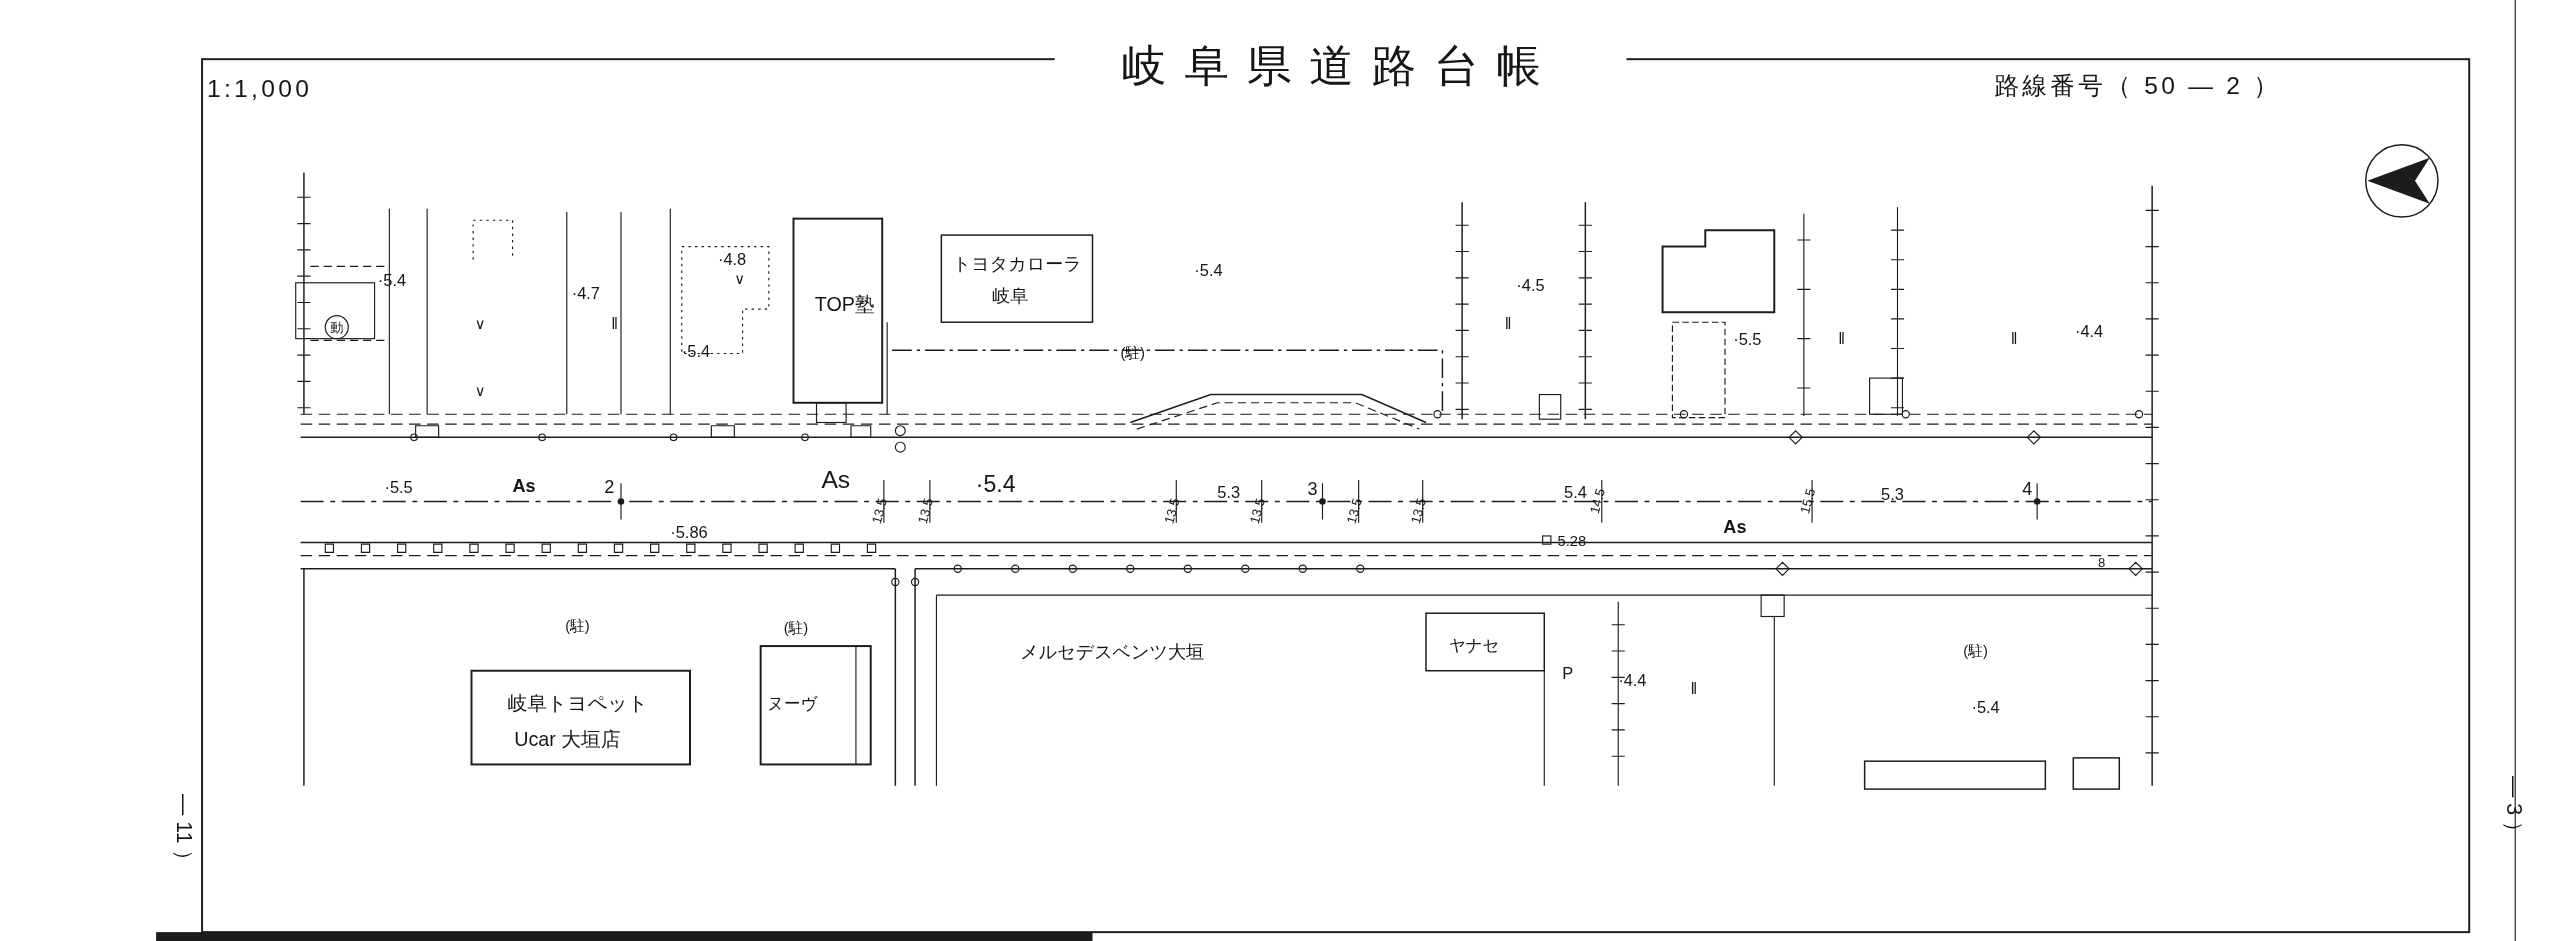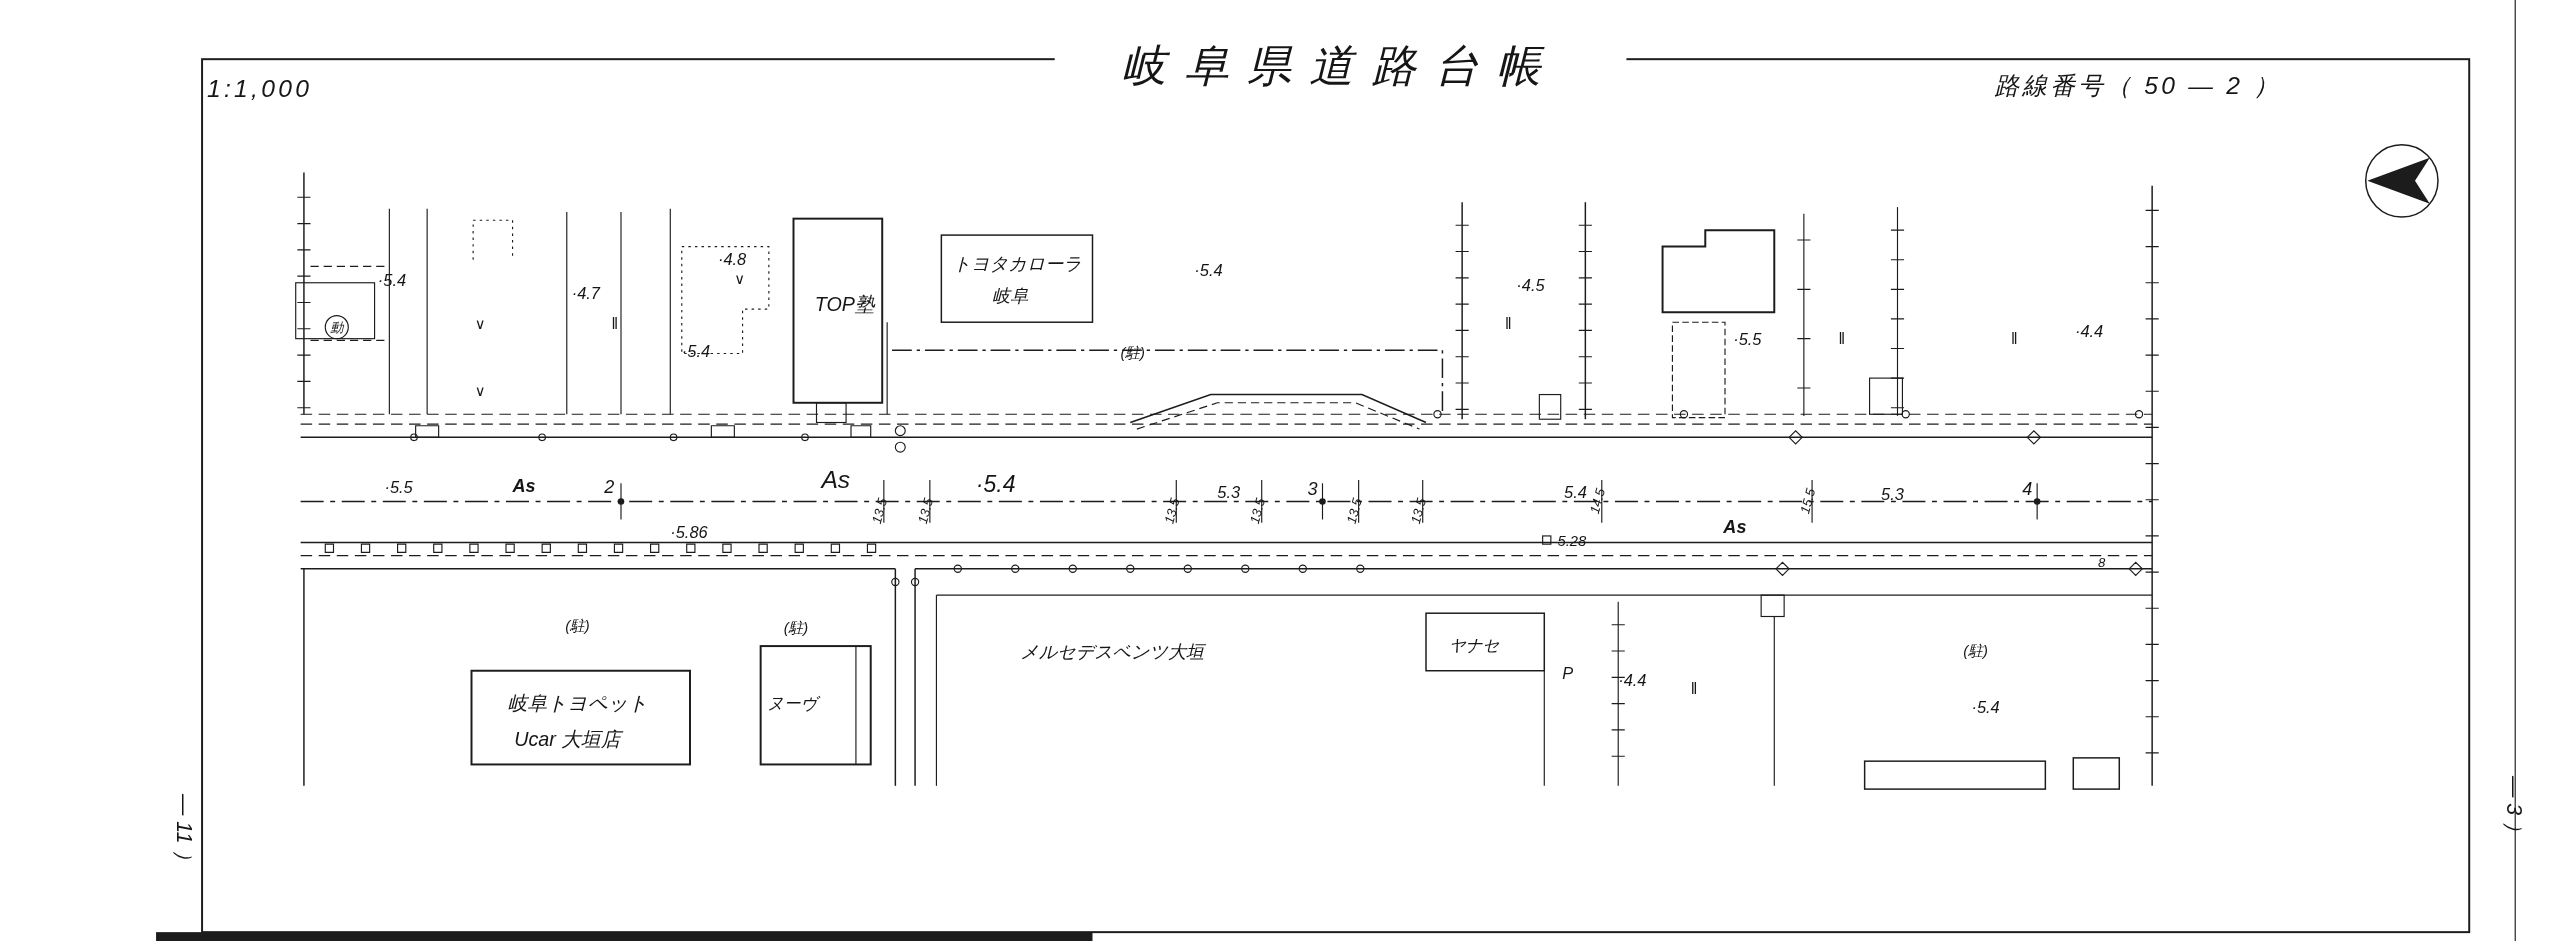--- a/index.html
+++ b/index.html
@@ -1,16 +1,16 @@
 <!DOCTYPE html>
 <html style="font-size:9.6px"><head>
 <meta charset="utf-8">
 <style>
   html,body{margin:0;padding:0;background:#f4f4f2;}
-  .sheet{position:relative;width:2576px;height:942px;background:#ffffff;overflow:hidden;font-style:italic;}
+  .sheet{position:relative;width:2576px;height:942px;background:#ffffff;overflow:hidden;}
   svg{position:absolute;left:0;top:0;width:2576px;height:942px;display:block;}
   text{font-family:"Liberation Sans","DejaVu Sans",sans-serif;fill:#161616;}
   .k{stroke:#1c1c1c;fill:none;stroke-width:0.9;stroke-linecap:butt;}
   .thin{stroke-width:0.7;}
   .thick{stroke-width:1.2;}
   .f{fill:#1c1c1c;stroke:none;}
 </style>
 </head>
 <body>
 

